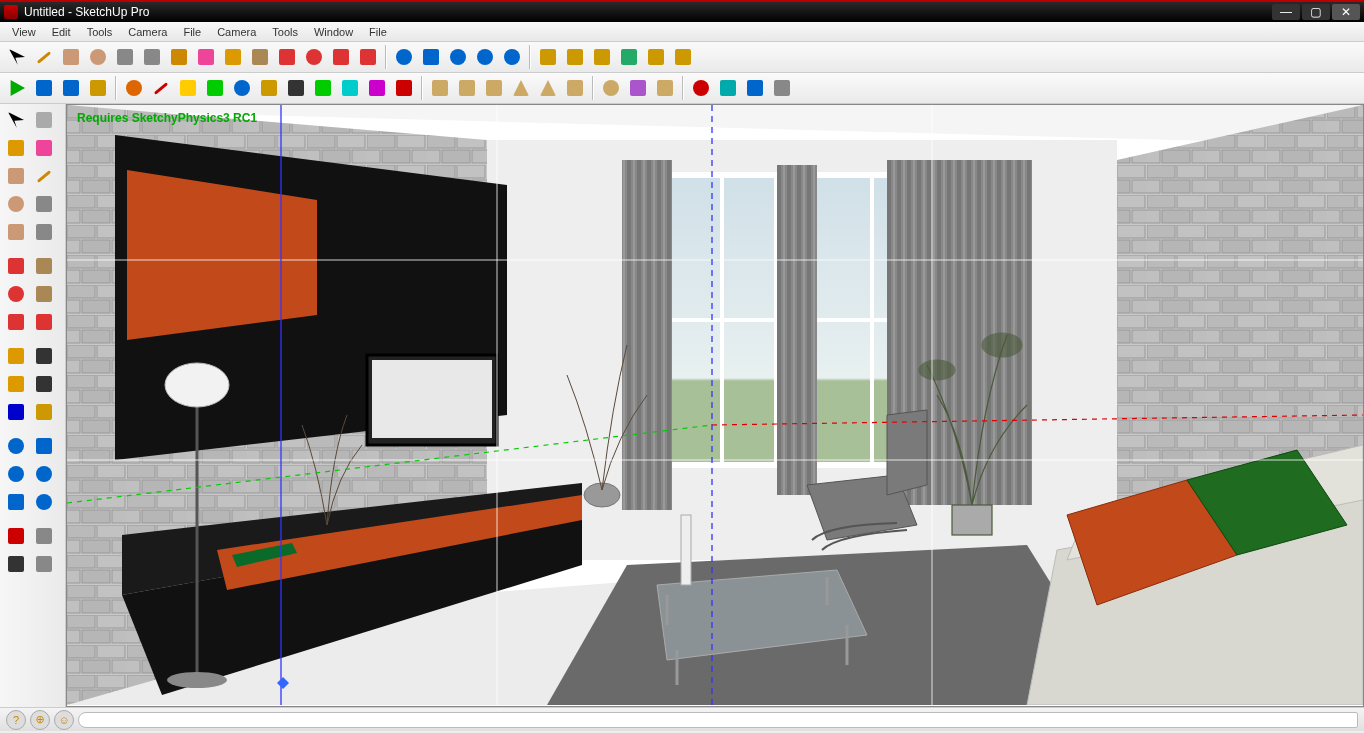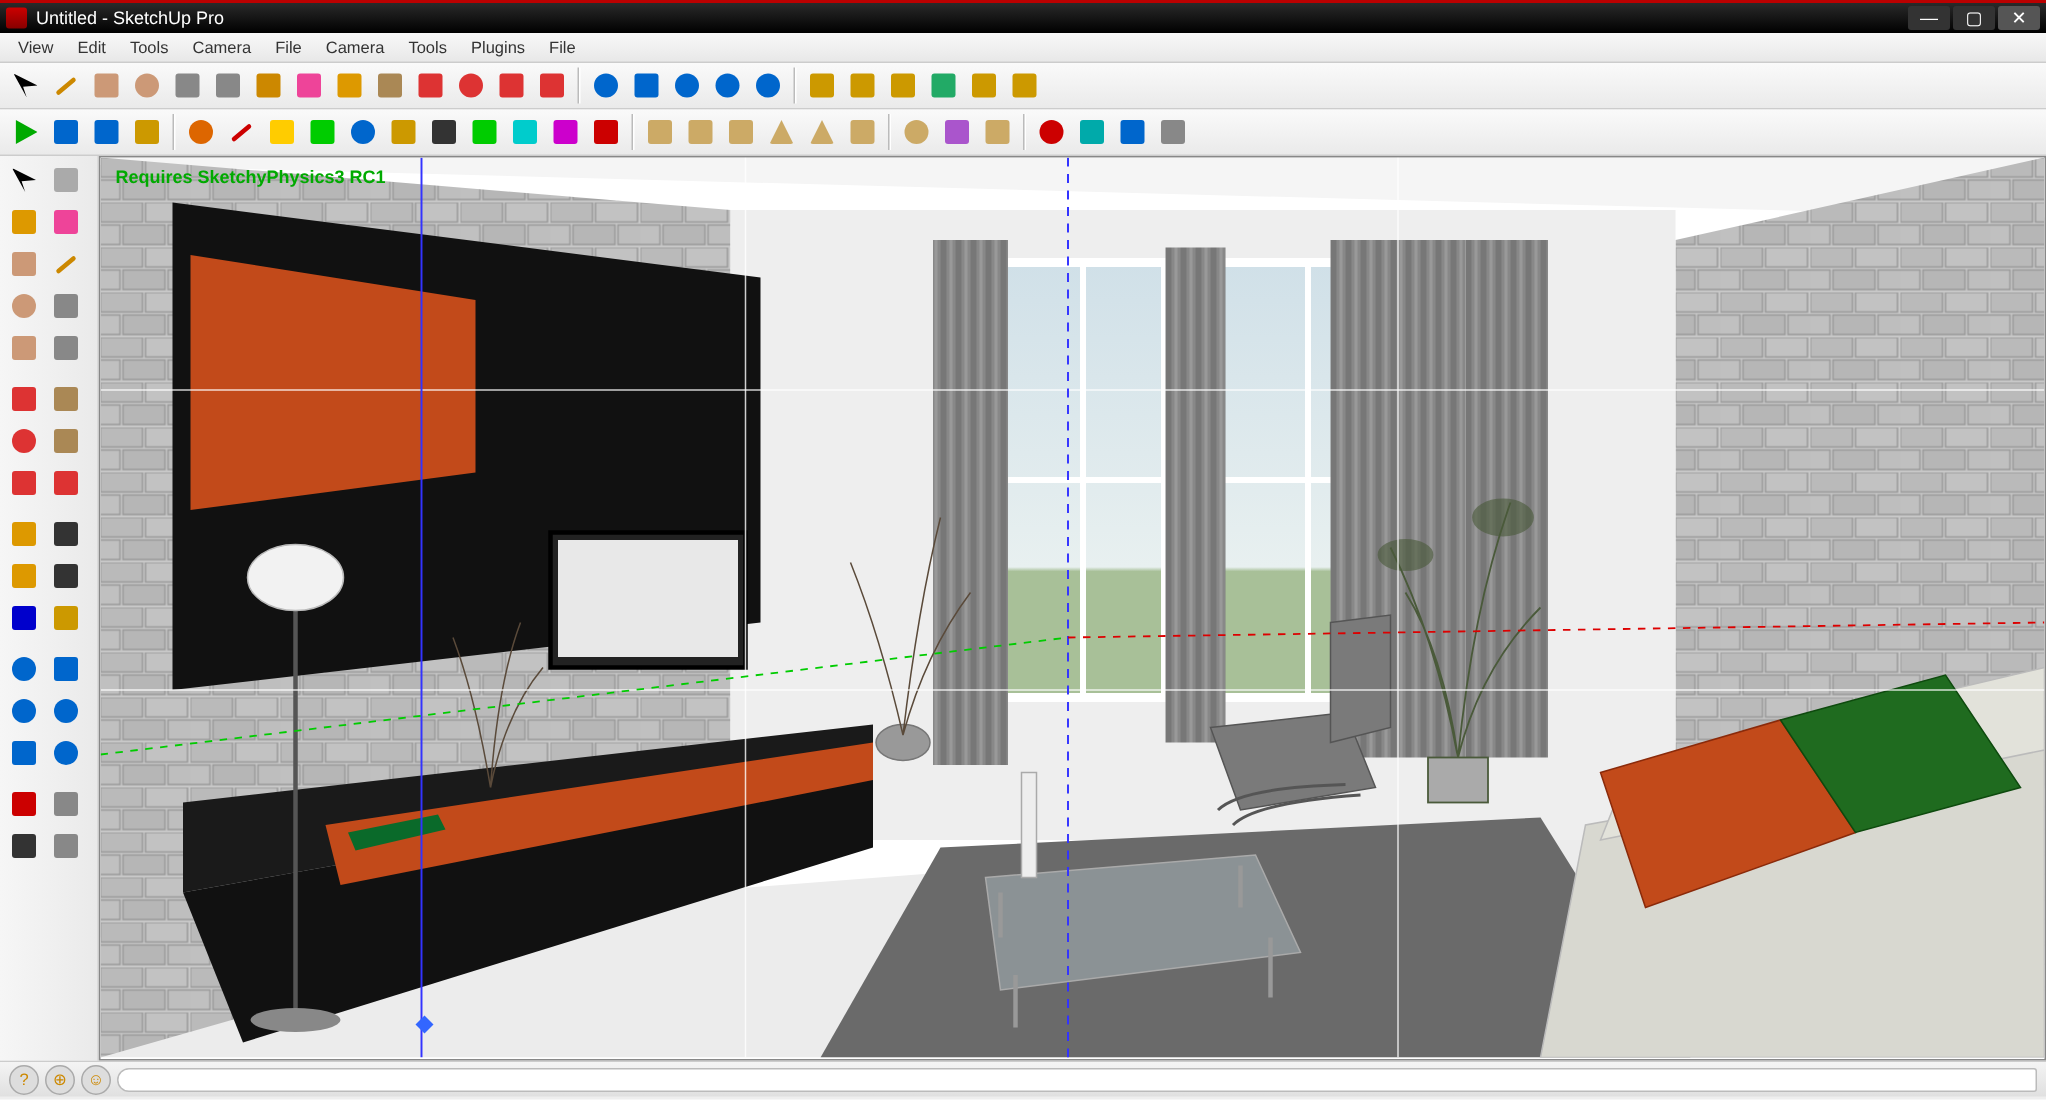--- a/index.html
+++ b/index.html
@@ -50,21 +50,21 @@
 </div>
 
 <div class="menubar" id="menubar">
     <div class="menuitem">View</div>
     <div class="menuitem">Edit</div>
     <div class="menuitem">Tools</div>
     <div class="menuitem">Camera</div>
     <div class="menuitem">File</div>
     <div class="menuitem">Camera</div>
     <div class="menuitem">Tools</div>
-    <div class="menuitem">Plugins</div>
+    <div class="menuitem">Window</div>
     <div class="menuitem">File</div>
   </div>
 
 <div class="toolbar-row" id="tb1">
     <div class="tbtn">
       <span class="ic" style="width: 16px; height: 16px; background: rgb(0, 0, 0); clip-path: polygon(0px 0px, 100% 50%, 40% 55%, 55% 100%, 0px 0px);"></span>
     </div>
     <div class="tbtn">
       <span class="ic" style="width: 16px; height: 3px; background: rgb(204, 136, 0); transform: rotate(-40deg);"></span>
     </div>

